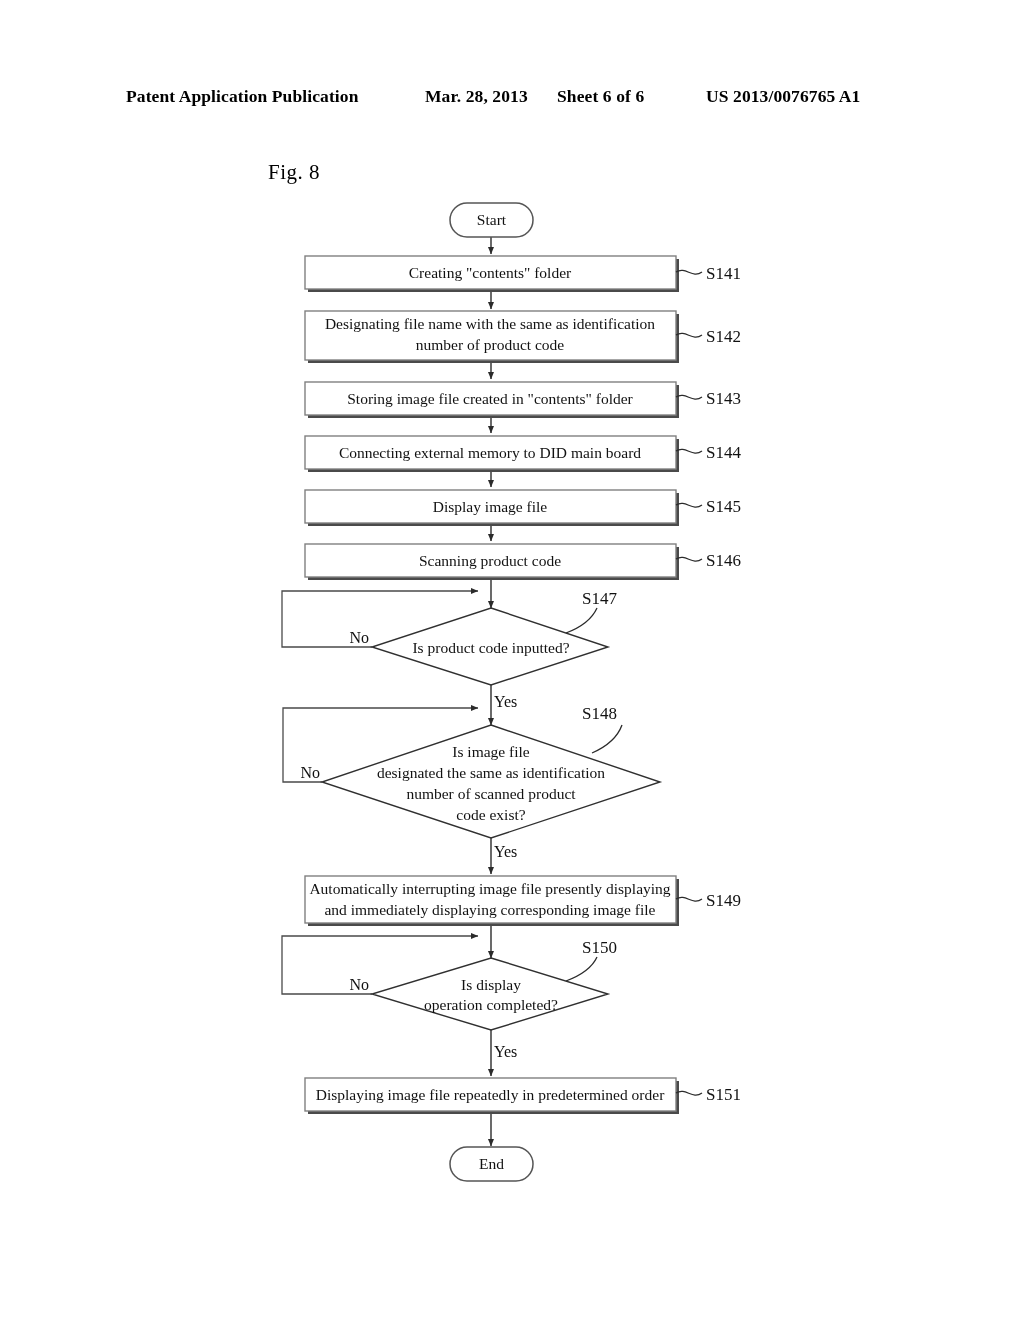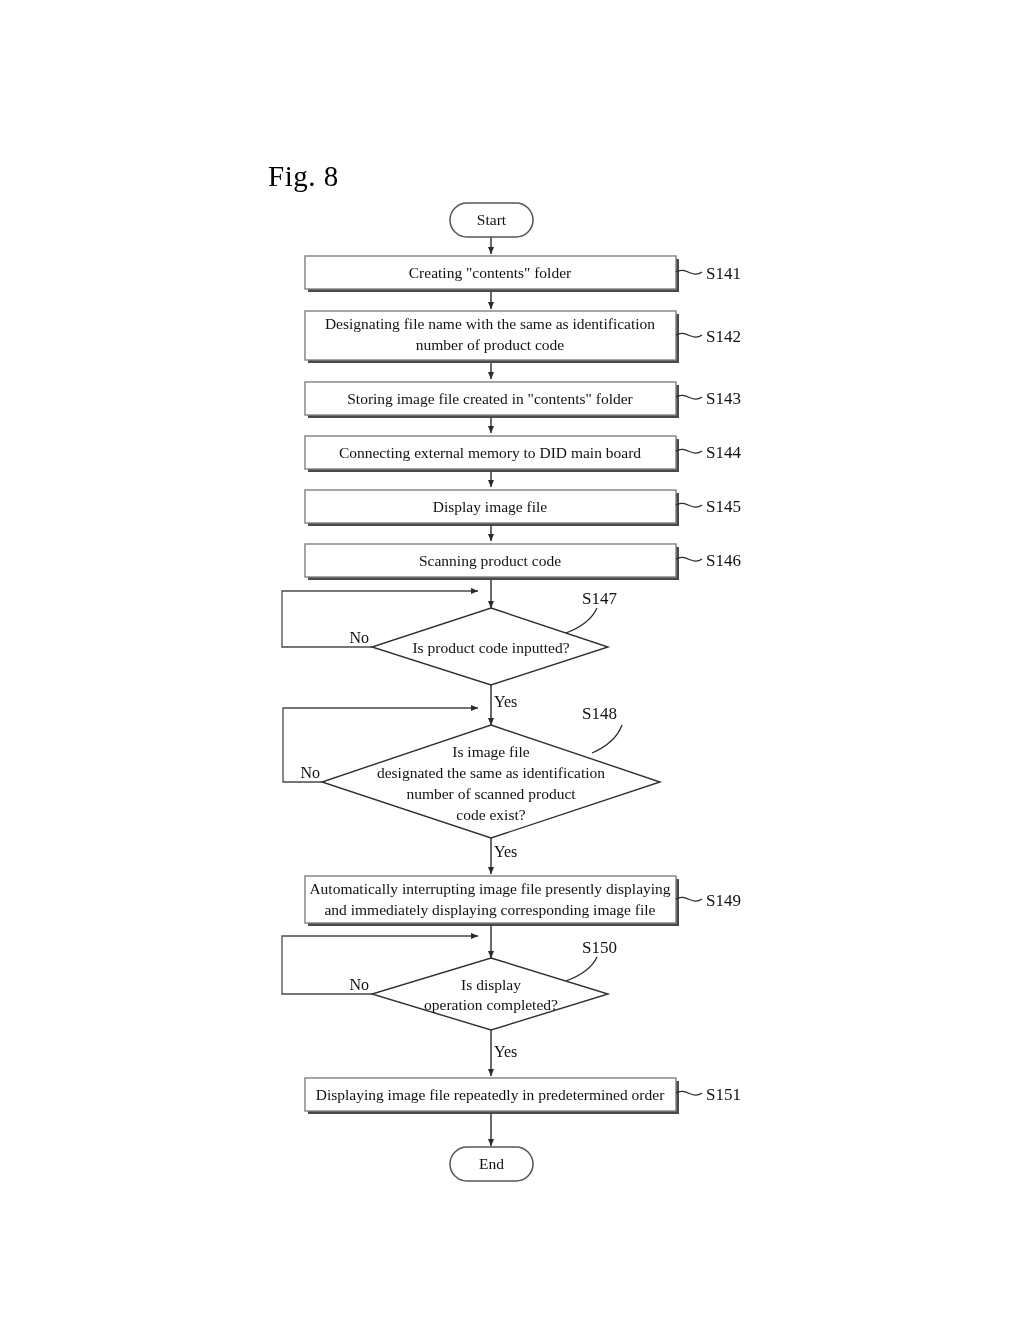--- a/index.html
+++ b/index.html
@@ -50,21 +50,21 @@
   }
   .hdr-num {
     position: absolute;
     left: 706px;
   }
   
   .fig-label {
     position: absolute;
     left: 268px;
     top: 160px;
-    font-size: 29px;
+    font-size: 21px;
     font-family: "Liberation Serif", "DejaVu Serif", serif;
     letter-spacing: 0.5px;
   }
   
   #flow {
     position: absolute;
     left: 0;
     top: 0;
     width: 1024px;
     height: 1320px;
@@ -126,20 +126,26 @@
     fill: #111111;
   }
   .branch-no { text-anchor: end; }
   .branch-yes { text-anchor: start; }
 </style>
 </head>
 <body>
 
 <div id="page">
 
+  <div class="header">
+    <span class="hdr-pub">Patent Application Publication</span>
+    <span class="hdr-date">Mar. 28, 2013</span>
+    <span class="hdr-sheet">Sheet 6 of 6</span>
+    <span class="hdr-num">US 2013/0076765 A1</span>
+  </div>
 
   <div class="fig-label">Fig. 8</div>
 
   <svg id="flow" viewBox="0 0 1024 1320">
     <defs>
       <marker id="arrow" markerWidth="9" markerHeight="9" refX="7.4" refY="3.2" orient="auto" markerUnits="userSpaceOnUse">
         <path d="M0,0 L7.6,3.2 L0,6.4 z" fill="#2b2b2b"></path>
       </marker>
       <marker id="arrowr" markerWidth="9" markerHeight="9" refX="7.4" refY="3.2" orient="auto" markerUnits="userSpaceOnUse">
         <path d="M0,0 L7.6,3.2 L0,6.4 z" fill="#2b2b2b"></path>

